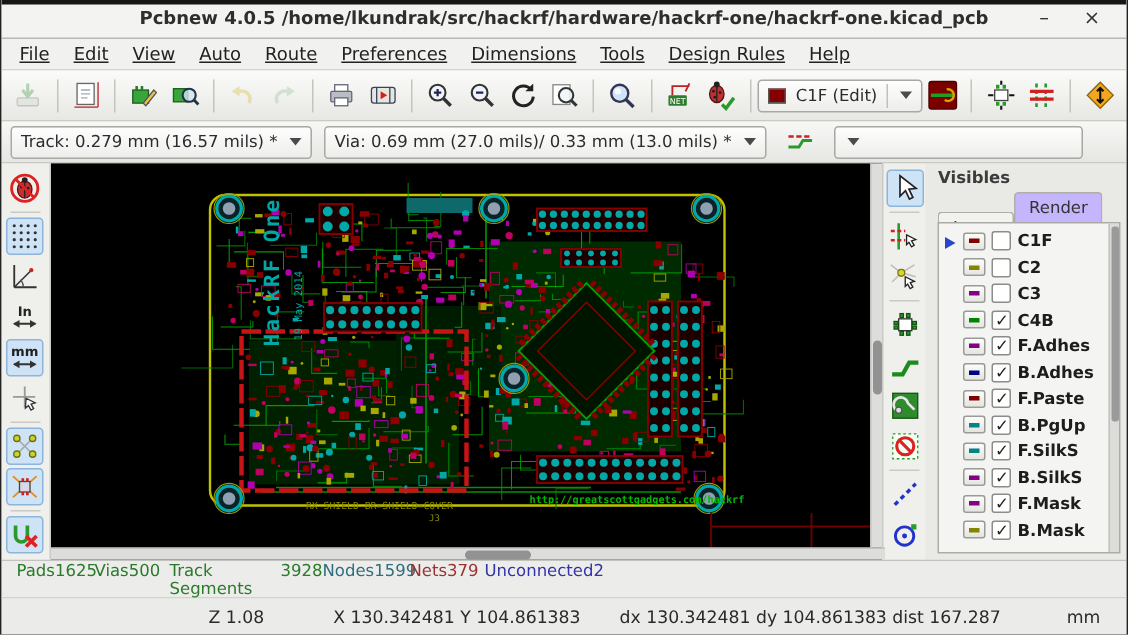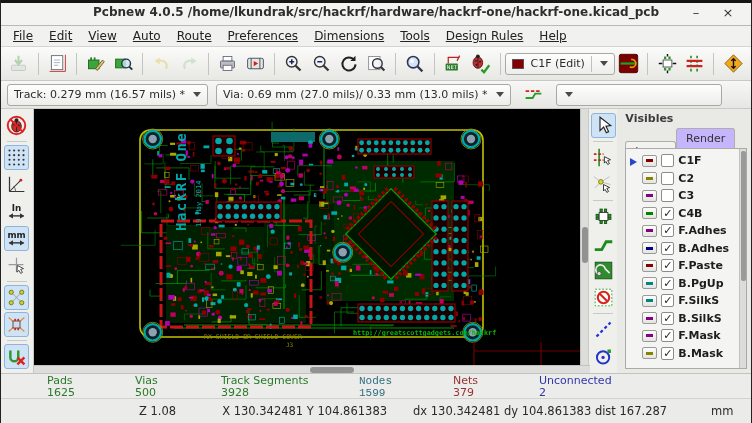--- a/index.html
+++ b/index.html
@@ -65,21 +65,21 @@
              background:linear-gradient(#fcfcfa,#e4e4e0);display:flex;align-items:center;justify-content:center;padding:0;}
   .swatchbtn .bar{width:7px;height:3px;}
   .cb{width:13px;height:13px;background:#fff;border:1px solid #8c8c88;border-radius:2px;font-size:11px;
       line-height:11px;text-align:center;color:#222;font-weight:bold;}
   .lname{font-size:11px;color:#1d1d1d;font-weight:bold;}
   .lscroll{position:absolute;right:0;top:0;bottom:0;width:7px;background:#dcdcd8;border-left:1px solid #c2c2be;}
   .lscroll .thumb{position:absolute;left:1px;width:5px;top:2px;height:130px;background:#9a9a9a;border-radius:2px;}
   
   .statusbar{height:26px;background:#ececea;border-top:1px solid #c2c2be;border-bottom:1px solid #d2d2ce;
              display:flex;padding:1px 8px 0 10px;}
-  .sfield{display:flex;flex-direction:column;font-size:11px;line-height:12px;margin-left:36px;}
+  .sfield{display:flex;flex-direction:row;font-size:11px;line-height:12px;}
   .coordbar{height:24px;background:#ebebe9;display:flex;align-items:center;font-size:11.5px;color:#2a2a2a;}
   .coordbar span{white-space:nowrap;}
 </style>
 </head>
 <body>
 
 <div class="win">
 
   <div class="titlebar">
     <div class="topstrip"></div>
@@ -1421,21 +1421,21 @@
         <span style="color:#2a7a2a">1625</span>
       </div>
       <div class="sfield" style="width: 50px;">
         <span style="color:#2a7a2a">Vias</span>
         <span style="color:#2a7a2a">500</span>
       </div>
       <div class="sfield" style="width: 102px;">
         <span style="color:#2a7a2a">Track Segments</span>
         <span style="color:#2a7a2a">3928</span>
       </div>
-      <div class="sfield" style="width: 58px; font-family: Liberation Mono, monospace;">
+      <div class="sfield" style="width: 58px;">
         <span style="color:#2e6e7e">Nodes</span>
         <span style="color:#2e6e7e">1599</span>
       </div>
       <div class="sfield" style="width: 50px;">
         <span style="color:#993333">Nets</span>
         <span style="color:#993333">379</span>
       </div>
       <div class="sfield" style="width: 100px;">
         <span style="color:#3333aa">Unconnected</span>
         <span style="color:#3333aa">2</span>

